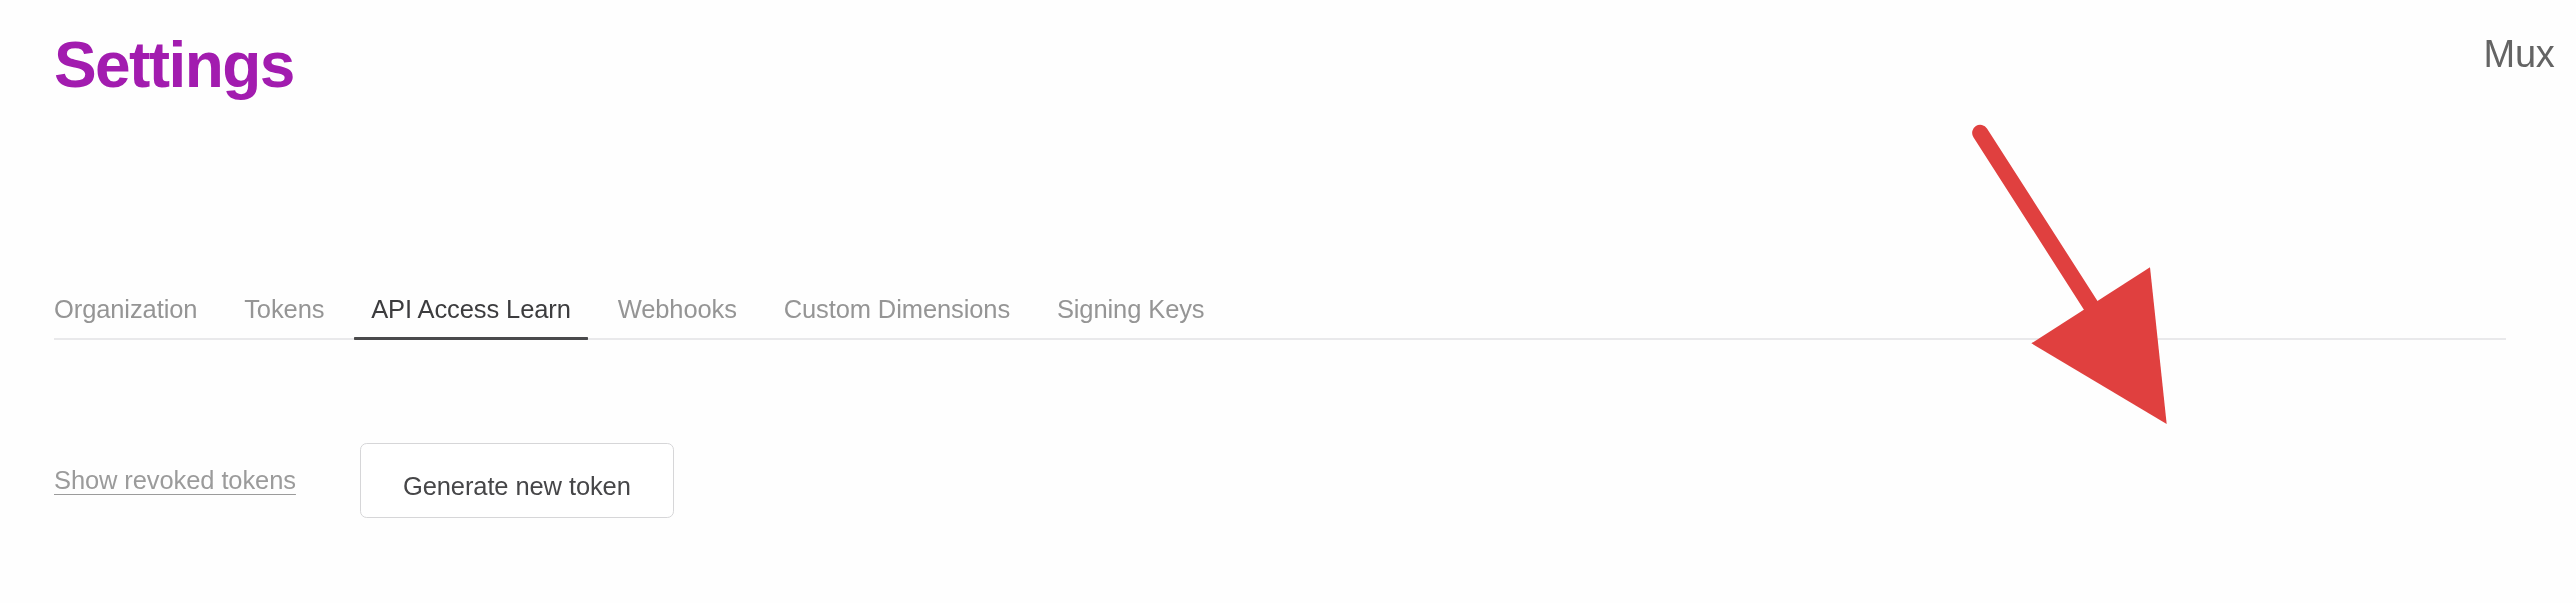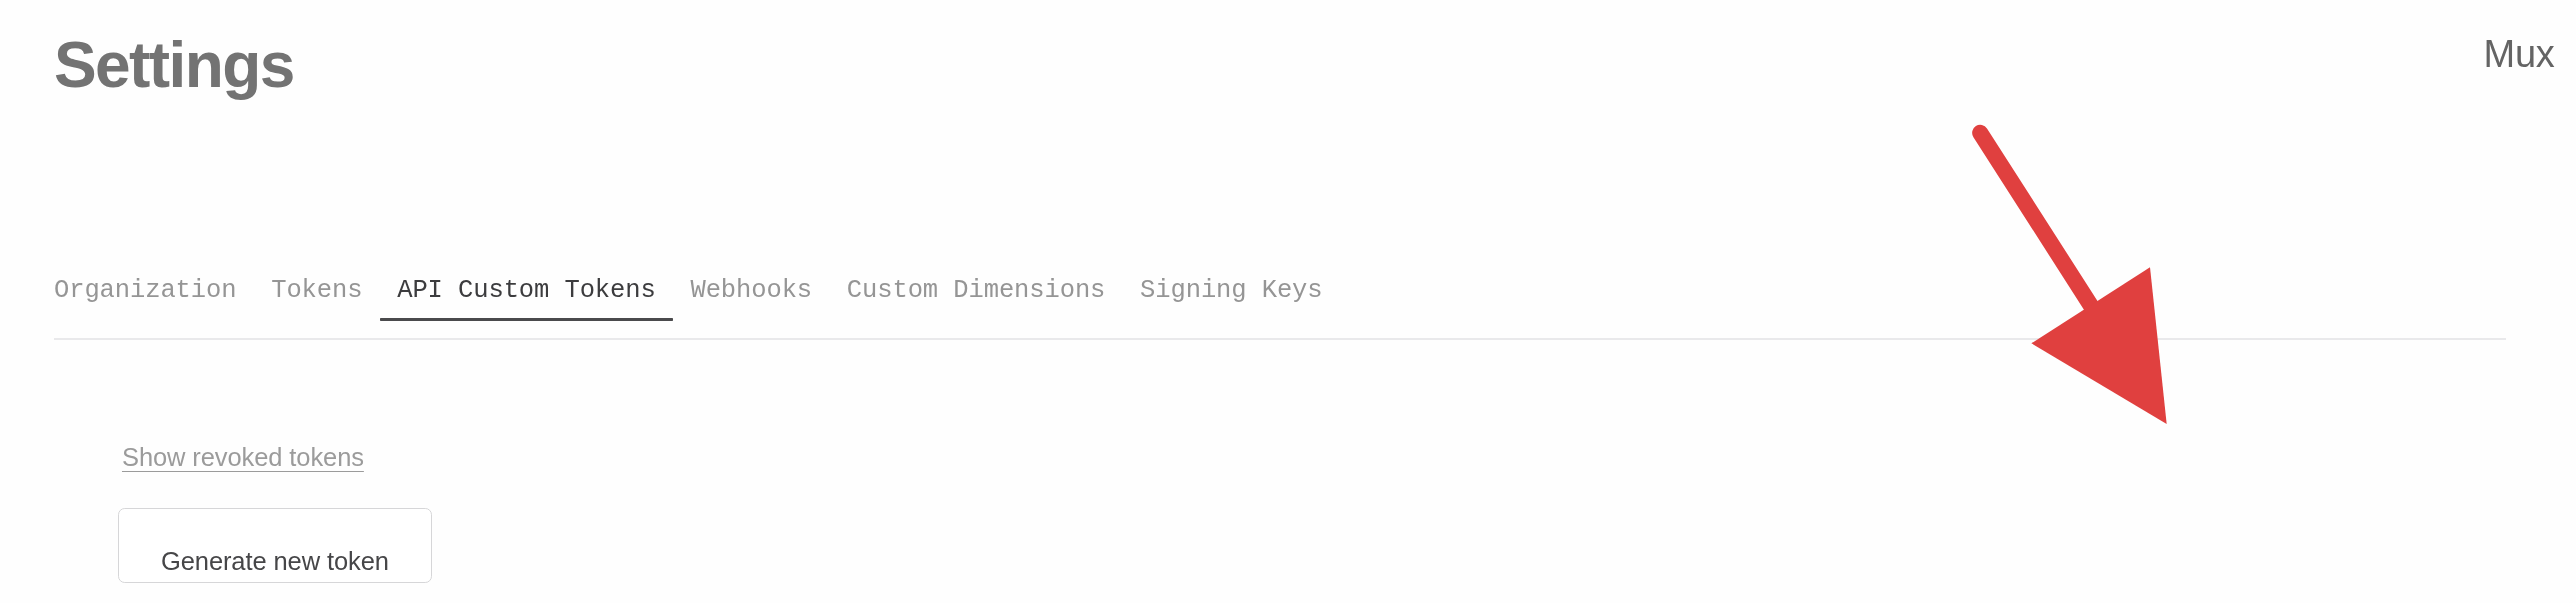--- a/index.html
+++ b/index.html
@@ -34,42 +34,41 @@
     line-height: 1;
   }
 
   
   .page-title {
     position: absolute;
     left: 54px;
     top: 32px;
     font-size: 64px;
     font-weight: 700;
-    color: #737373;
+    color: #a21caf;
     letter-spacing: -1.6px;
     line-height: 1.05;
     margin: 0;
   }
 
   
   .tabs-wrap {
     position: absolute;
     left: 54px;
     top: 278px;
     width: 2452px;
     height: 64px;
   }
   .tabs {
     display: flex;
-    align-items: flex-start;
-    gap: 0;
+    align-items: flex-end;
+    gap: 12px;
     height: 62px;
     position: relative;
     z-index: 2;
-    font-family: Liberation Mono, monospace;
   }
   .tab {
     font-size: 25.5px;
     color: #959595;
     line-height: 1;
     padding: 0 17.4px 17.4px 17.4px;
     position: relative;
     white-space: nowrap;
     cursor: pointer;
     letter-spacing: -0.1px;
@@ -121,48 +120,46 @@
     text-decoration: underline;
     text-underline-offset: 2.7px;
     text-decoration-thickness: 1.3px;
   }
 
   .actions {
     display: flex;
     align-items: center;
     gap: 0;
     margin-top: 20px;
-    flex-direction: column;
   }
   .link-muted {
     font-size: 25.5px;
     color: #9b9b9b;
     text-decoration: underline;
     text-underline-offset: 4.7px;
     text-decoration-thickness: 1.3px;
     white-space: nowrap;
     cursor: pointer;
     letter-spacing: -0.1px;
   }
   .btn {
     margin-left: 64px;
     border: 1.3px solid #d6d6d8;
     border-radius: 6.7px;
     background: #ffffff;
     color: #464648;
     font-size: 25.5px;
     font-family: "Liberation Sans", sans-serif;
-    padding: 16px 42px;
+    padding: 6px 42px;
     height: 75px;
     line-height: 72px;
     white-space: nowrap;
     cursor: pointer;
     letter-spacing: -0.1px;
     box-sizing: border-box;
-    margin-top: 36px;
   }
 
   
   .annotation-arrow {
     position: absolute;
     left: 0;
     top: 0;
     width: 2576px;
     height: 603px;
     pointer-events: none;
@@ -176,21 +173,21 @@
 
   <div class="brand">Mux</div>
 
   <h1 class="page-title">Settings</h1>
 
   <div class="tabs-wrap">
     <div class="tabs-rule"></div>
     <div class="tabs">
       <div class="tab">Organization</div>
       <div class="tab">Tokens</div>
-      <div class="tab active">API Custom Tokens</div>
+      <div class="tab active">API Access Learn</div>
       <div class="tab">Webhooks</div>
       <div class="tab">Custom Dimensions</div>
       <div class="tab">Signing Keys</div>
     </div>
   </div>
 
   <div class="body-row">
 
     <div class="actions">
       <span class="link-muted">Show revoked tokens</span>

